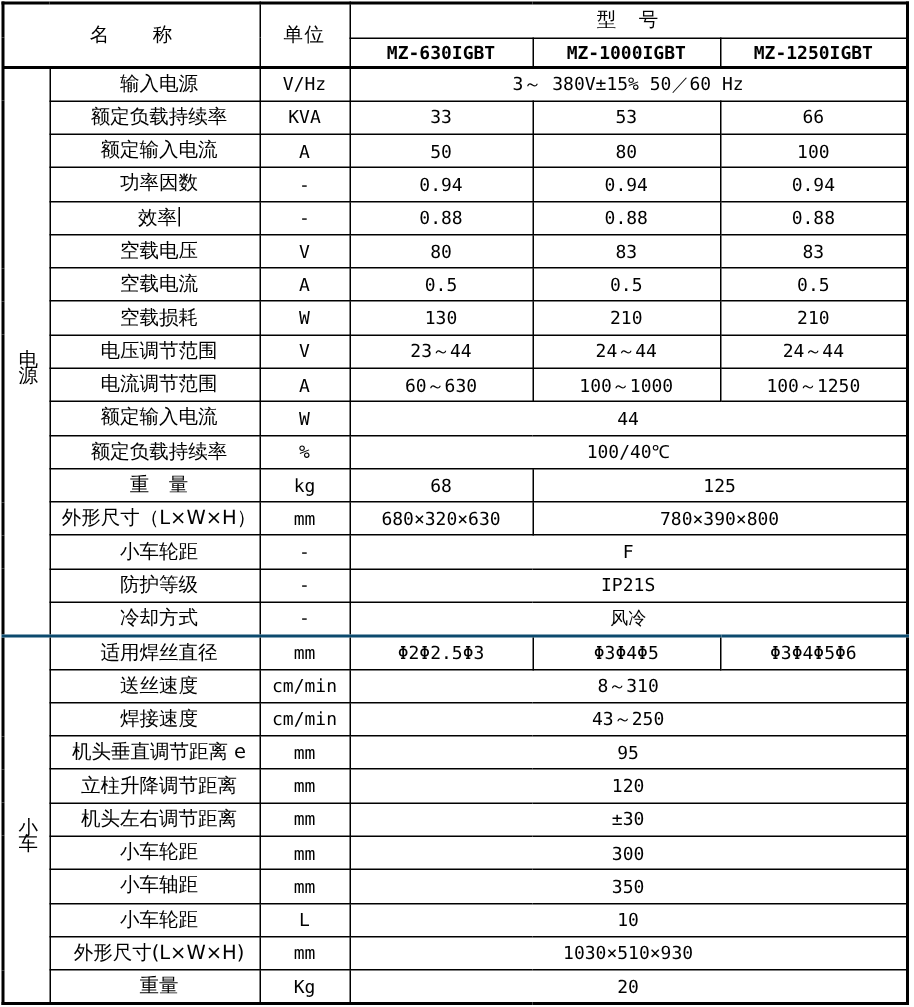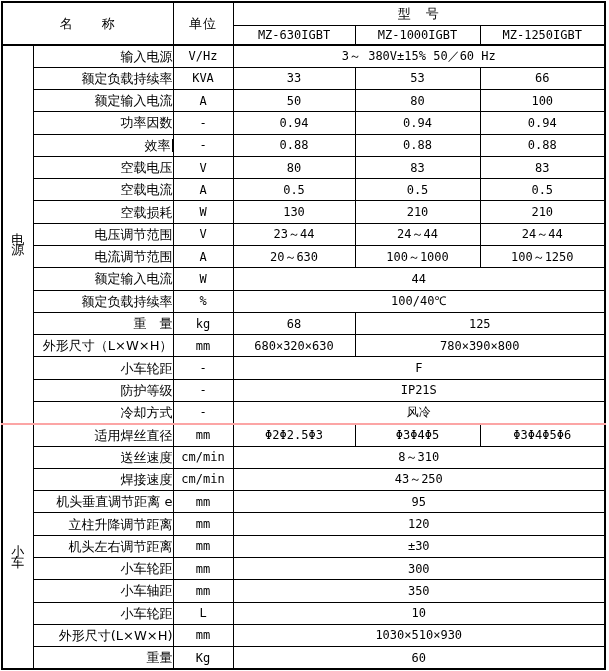--- a/index.html
+++ b/index.html
@@ -37,27 +37,27 @@
   }
   .mono {
     font-family: "DejaVu Sans Mono", "Liberation Mono", monospace;
     font-size: 12px;
   }
   thead tr.h-top { height: 23px; }
   thead tr.h-models { height: 20px; }
   tbody tr { height: 22px; }
 
   .label-h, .unit-h, .model-h { text-align: center; letter-spacing: 1px; }
-  .model { text-align: center; }
+  .model { text-align: center; font-weight: bold; }
 
   
   tbody tr:first-child td, tbody tr:first-child th { border-top: 2px solid #000000; }
-  tr.section-start td, tr.section-start th { border-top: 2px solid #fca5a5; }
-
-  td.label { text-align: right; padding-left: 6px; margin-top: 32px; }
+  tr.section-start td, tr.section-start th { border-top: 2px solid #0c4a6e; }
+
+  td.label { text-align: center; padding-left: 6px; margin-top: 32px; }
   td.unit, td.val { text-align: center; }
 
   th.cat { text-align: center; }
   th.cat span {
     display: inline-block;
     writing-mode: vertical-rl;
     text-orientation: upright;
     letter-spacing: 11px;
     font-size: 13px;
   }
@@ -152,21 +152,21 @@
       <tr>
         <td class="label"><span>电压调节范围</span></td>
         <td class="unit mono">V</td>
         <td class="val mono" colspan="1">23～44</td>
         <td class="val mono" colspan="1">24～44</td>
         <td class="val mono" colspan="1">24～44</td>
       </tr>
       <tr>
         <td class="label"><span>电流调节范围</span></td>
         <td class="unit mono">A</td>
-        <td class="val mono" colspan="1">20～630</td>
+        <td class="val mono" colspan="1">60～630</td>
         <td class="val mono" colspan="1">100～1000</td>
         <td class="val mono" colspan="1">100～1250</td>
       </tr>
       <tr>
         <td class="label"><span>额定输入电流</span></td>
         <td class="unit mono">W</td>
         <td class="val mono" colspan="3">44</td>
       </tr>
       <tr>
         <td class="label"><span>额定负载持续率</span></td>
@@ -249,16 +249,16 @@
         <td class="val mono" colspan="3">10</td>
       </tr>
       <tr>
         <td class="label"><span>外形尺寸(L×W×H)</span></td>
         <td class="unit mono">mm</td>
         <td class="val mono" colspan="3">1030×510×930</td>
       </tr>
       <tr>
         <td class="label"><span>重量</span></td>
         <td class="unit mono">Kg</td>
-        <td class="val mono" colspan="3">60</td>
+        <td class="val mono" colspan="3">20</td>
       </tr>
     </tbody>
 </table>
 
 </body></html>

